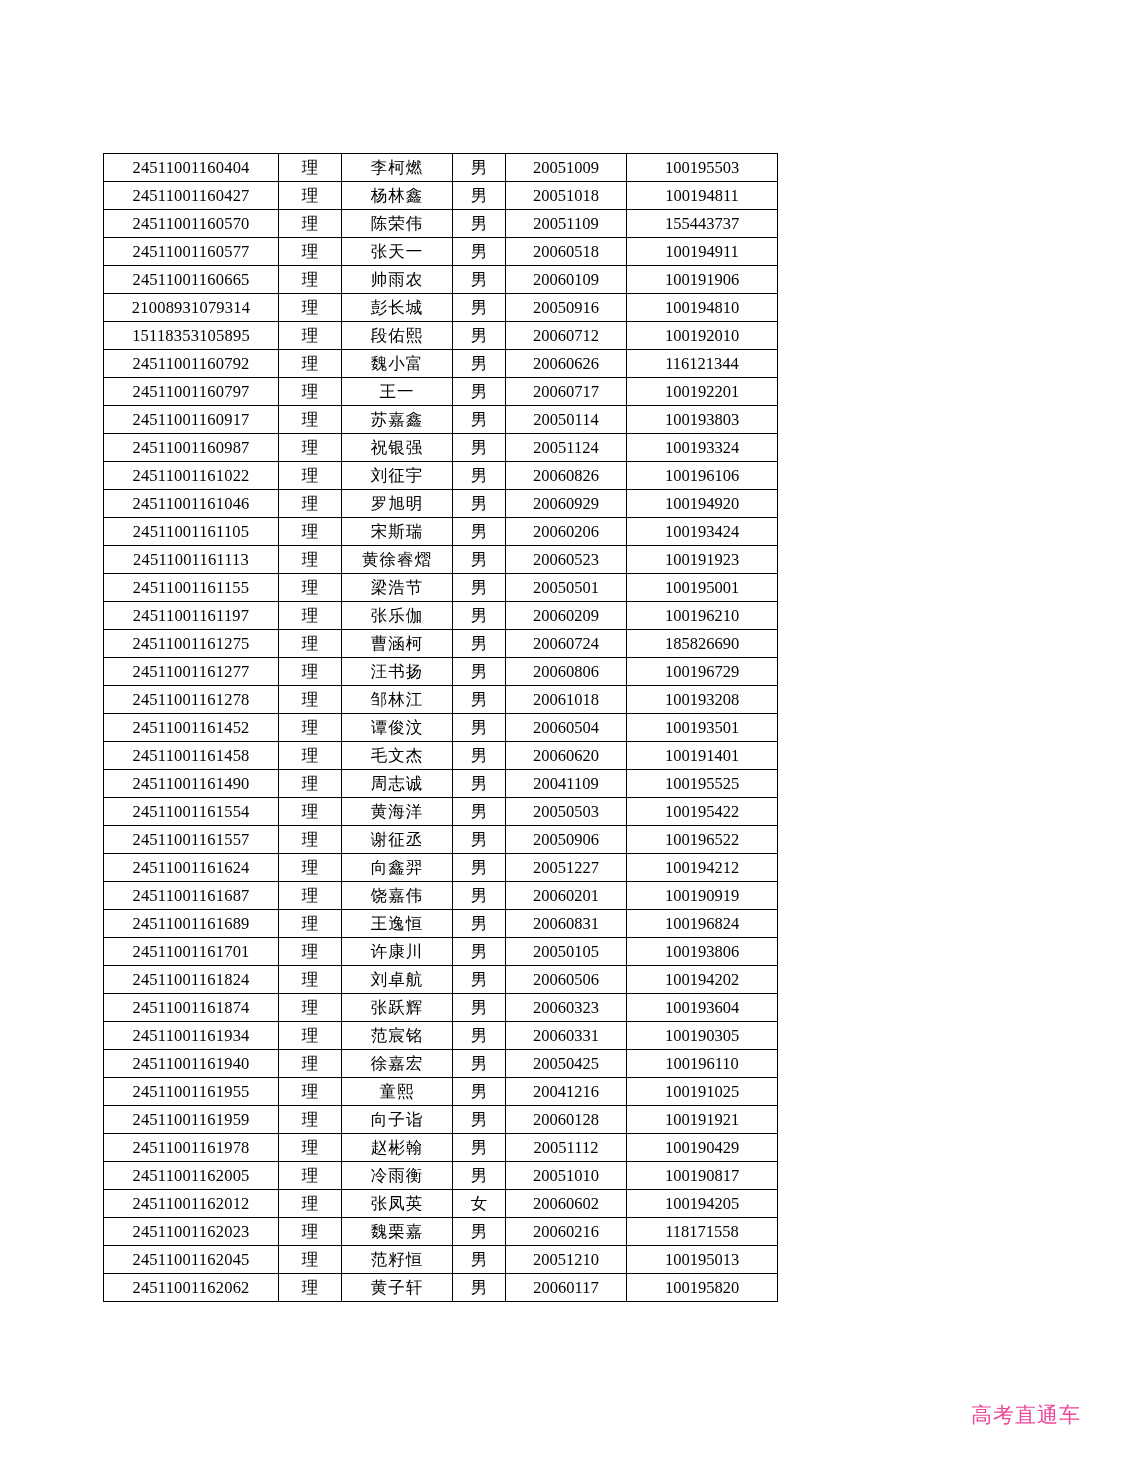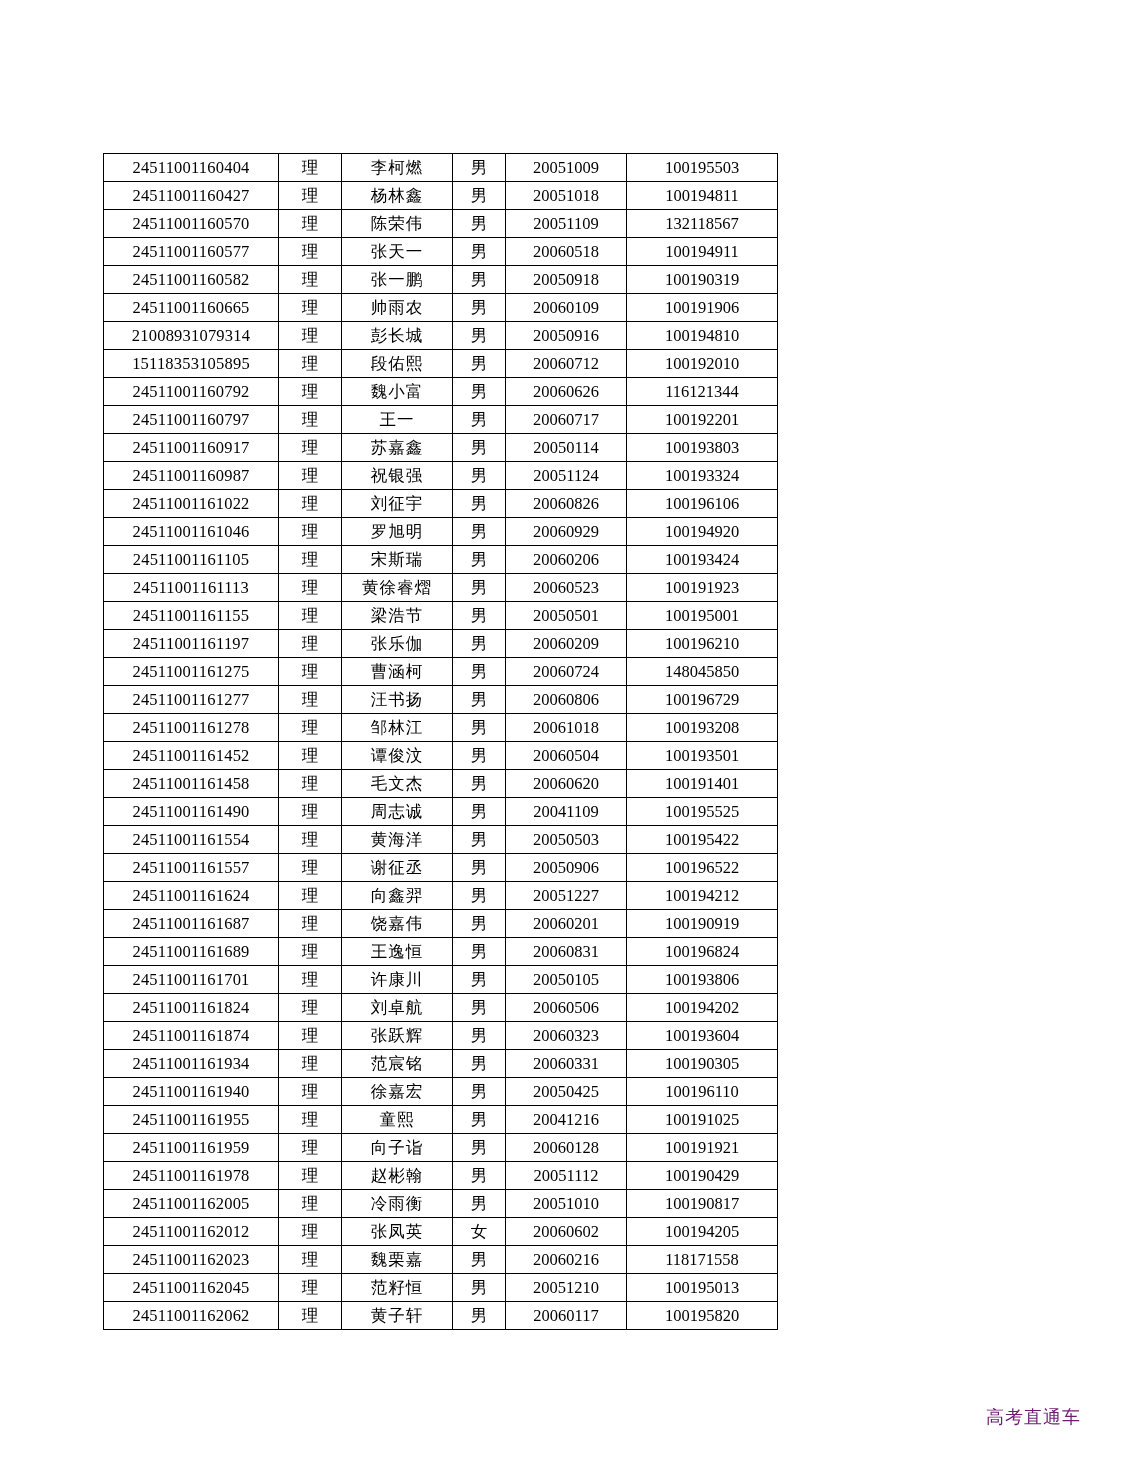--- a/index.html
+++ b/index.html
@@ -48,22 +48,22 @@
   td.c-id      { width: 174px; letter-spacing: 0.2px; }
   td.c-subject { width: 62px; }
   td.c-name    { width: 110px; letter-spacing: 1px; }
   td.c-gender  { width: 52px; }
   td.c-birth   { width: 120px; }
   td.c-exam    { width: 150px; }
   .watermark {
     position: absolute;
     right: 52px;
     bottom: 38px;
-    font-size: 18px;
-    color: #701a75;
+    font-size: 21px;
+    color: #ec4899;
     font-family: "Liberation Sans", sans-serif;
     letter-spacing: 1px;
   }
 </style>
 </head>
 <body>
 
 <div class="page">
   <div class="table-wrap">
     <table class="roster">
@@ -83,39 +83,31 @@
             <td class="c-gender">男</td>
             <td class="c-birth">20051018</td>
             <td class="c-exam">100194811</td>
           </tr>
           <tr>
             <td class="c-id">24511001160570</td>
             <td class="c-subject">理</td>
             <td class="c-name">陈荣伟</td>
             <td class="c-gender">男</td>
             <td class="c-birth">20051109</td>
-            <td class="c-exam">132118567</td>
+            <td class="c-exam">155443737</td>
           </tr>
           <tr>
             <td class="c-id">24511001160577</td>
             <td class="c-subject">理</td>
             <td class="c-name">张天一</td>
             <td class="c-gender">男</td>
             <td class="c-birth">20060518</td>
             <td class="c-exam">100194911</td>
           </tr>
           <tr>
-            <td class="c-id">24511001160582</td>
-            <td class="c-subject">理</td>
-            <td class="c-name">张一鹏</td>
-            <td class="c-gender">男</td>
-            <td class="c-birth">20050918</td>
-            <td class="c-exam">100190319</td>
-          </tr>
-          <tr>
             <td class="c-id">24511001160665</td>
             <td class="c-subject">理</td>
             <td class="c-name">帅雨农</td>
             <td class="c-gender">男</td>
             <td class="c-birth">20060109</td>
             <td class="c-exam">100191906</td>
           </tr>
           <tr>
             <td class="c-id">21008931079314</td>
             <td class="c-subject">理</td>
@@ -211,21 +203,21 @@
             <td class="c-gender">男</td>
             <td class="c-birth">20060209</td>
             <td class="c-exam">100196210</td>
           </tr>
           <tr>
             <td class="c-id">24511001161275</td>
             <td class="c-subject">理</td>
             <td class="c-name">曹涵柯</td>
             <td class="c-gender">男</td>
             <td class="c-birth">20060724</td>
-            <td class="c-exam">148045850</td>
+            <td class="c-exam">185826690</td>
           </tr>
           <tr>
             <td class="c-id">24511001161277</td>
             <td class="c-subject">理</td>
             <td class="c-name">汪书扬</td>
             <td class="c-gender">男</td>
             <td class="c-birth">20060806</td>
             <td class="c-exam">100196729</td>
           </tr>
           <tr>

